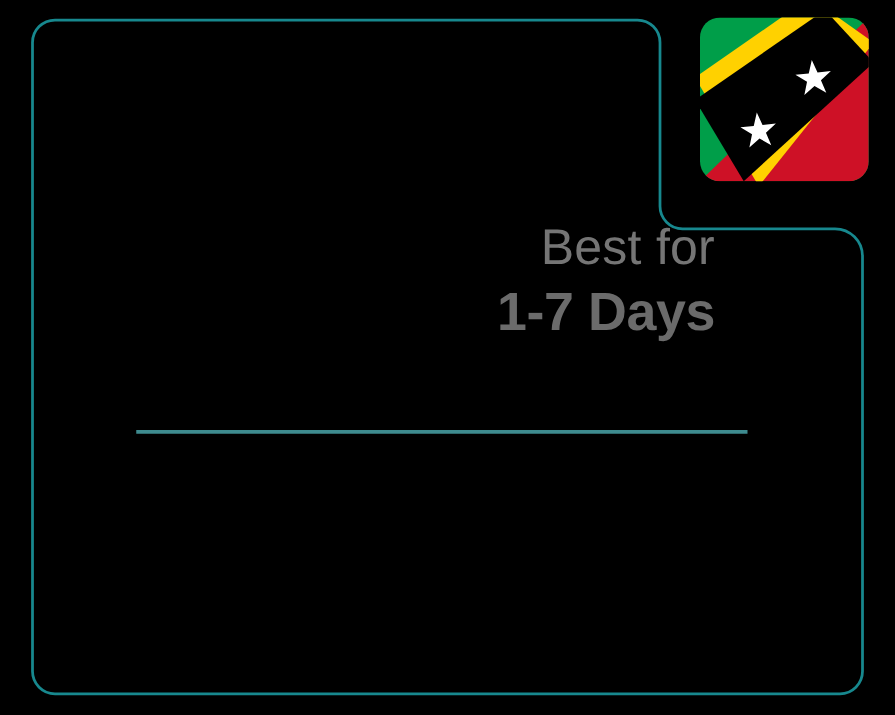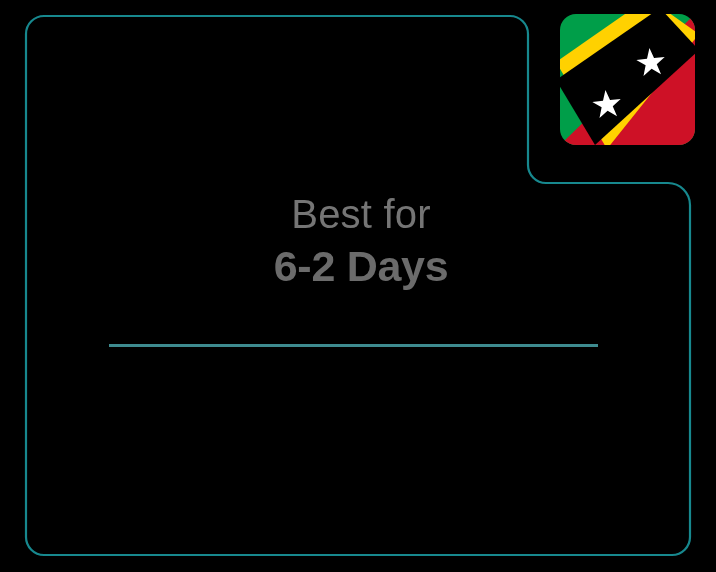--- a/index.html
+++ b/index.html
@@ -35,23 +35,23 @@
     left: 560px;
     top: 14px;
     width: 135px;
     height: 131px;
   }
 
   
   #text-block {
     position: absolute;
     left: 150px;
-    top: 192px;
+    top: 176px;
     width: 422px;
-    text-align: center;
+    text-align: right;
   }
   #best-for-label {
     display: block;
     font-size: 40px;
     font-weight: 400;
     line-height: 1.12;
     color: #757575;
     letter-spacing: 0.2px;
     white-space: nowrap;
   }
@@ -120,18 +120,18 @@
 
       <g fill="#ffffff">
         <use href="#skn-star" transform="translate(47,91) rotate(-6)"></use>
         <use href="#skn-star" transform="translate(91,49) rotate(-6)"></use>
       </g>
     </g>
   </svg>
 
   <div id="text-block">
     <span id="best-for-label">Best for</span>
-    <span id="duration-value">6-2 Days</span>
+    <span id="duration-value">1-7 Days</span>
   </div>
 
   <div id="divider"></div>
 
 </div>
 
 </body></html>

